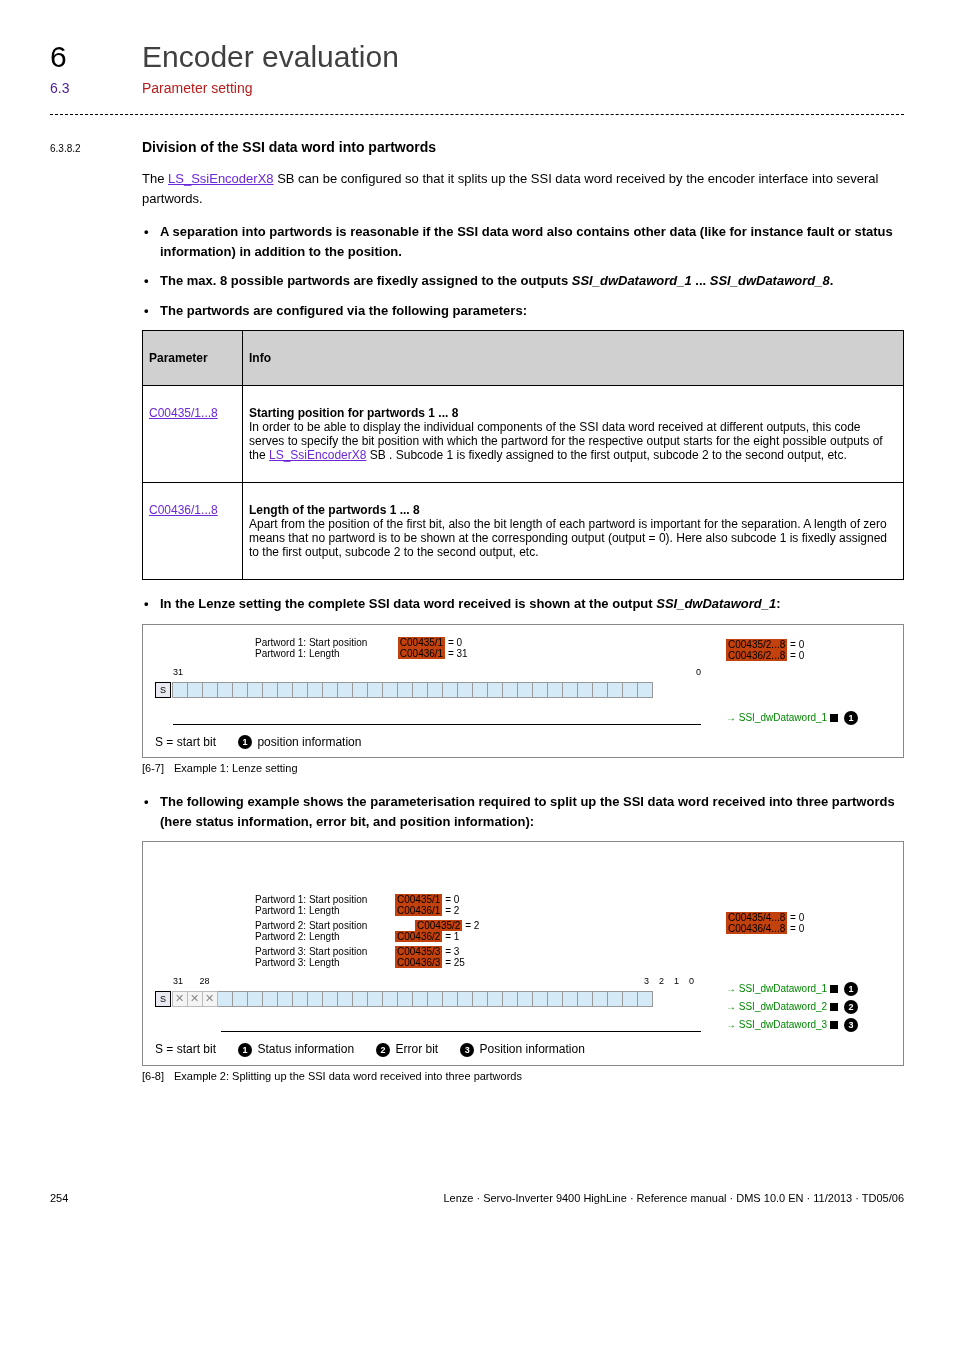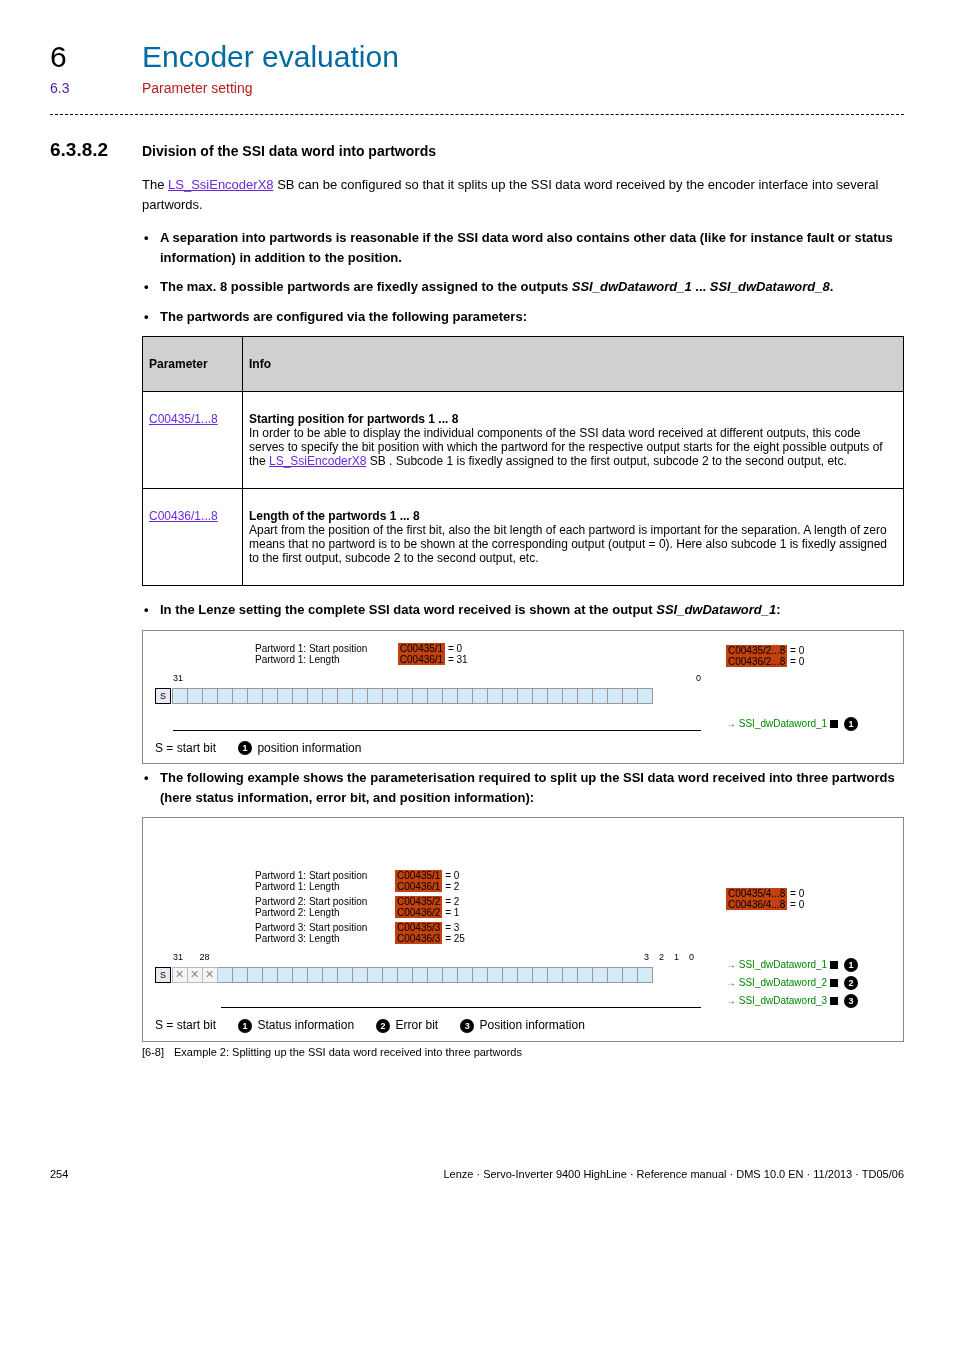--- a/index.html
+++ b/index.html
@@ -1,26 +1,26 @@
 <!DOCTYPE html>
 <html><head>
   <meta charset="utf-8">
   <style>
     * { box-sizing: border-box; margin: 0; padding: 0; }
     body { font-family: Arial, Helvetica, sans-serif; font-size: 13px; color: #000; background: #fff; width: 954px; }
     .page { padding: 40px 50px 30px 50px; }
     .header-row { display: flex; align-items: baseline; gap: 28px; margin-bottom: 6px; }
     .chapter-num { font-size: 30px; font-weight: 400; color: #000; width: 64px; }
-    .chapter-title { font-size: 30px; font-weight: 400; color: #0369a1; }
+    .chapter-title { font-size: 30px; font-weight: 400; color: #404040; }
     .subhead-row { display: flex; align-items: baseline; gap: 28px; margin-bottom: 14px; }
     .subsection-num { font-size: 14px; color: #4c1d95; width: 64px; }
     .subsection-title { font-size: 14px; color: #b91c1c; }
     .dash-rule { border: none; border-top: 1px dashed #000; margin: 18px 0 24px 0; }
     .section-row { display: flex; align-items: baseline; gap: 28px; margin-bottom: 14px; }
-    .section-num { font-size: 19px; font-weight: 700; width: 64px; }
+    .section-num { font-size: 10px; font-weight: 400; width: 64px; }
     .section-title { font-size: 14px; font-weight: 700; }
     .body-block { margin-left: 92px; margin-bottom: 14px; }
     .body-text { line-height: 1.5; margin-bottom: 14px; }
     .link { color: #6d28d9; }
     ul.bullets { list-style: none; margin-left: 0; padding-left: 14px; font-weight: bold; }
     ul.bullets li { position: relative; padding-left: 4px; margin-bottom: 10px; line-height: 1.5; }
     ul.bullets li:before { content: "•"; position: absolute; left: -12px; }
     .italic { font-style: italic; }
 
     table.info { border-collapse: collapse; width: 100%; margin-bottom: 14px; }
@@ -192,34 +192,38 @@
           <div style="height:50px;"></div>
           <div class="sig-green arrow-right">→ <span>SSI_dwDataword_1</span> <span class="blk"></span><span class="circ">1</span></div>
         </div>
       </div>
       <div class="legend-row">
         <span>S = start bit</span>
         &nbsp;&nbsp;&nbsp;&nbsp;
         <span class="circ">1</span><span> position information</span>
       </div>
     </div>
+    <div class="caption-row">
+      <span class="caption-label">[6-7]</span>
+      <span>Example 1: Lenze setting</span>
+    </div>
 
     <ul class="bullets">
       <li>The following example shows the parameterisation required to split up the SSI data word received into three partwords (here status information, error bit, and position information):</li>
     </ul>
 
     <div class="diagram-box">
       <div class="dia-row">
         <div class="dia-left">
           <div style="display:flex;">
             <div style="width:100px;"></div>
             <div class="param-labels">
               <div class="nowrap"><span style="display:inline-block; width:140px;">Partword 1: Start position</span><span class="yellowbox">C00435/1</span><span> = 0</span></div>
               <div class="nowrap"><span style="display:inline-block; width:140px;">Partword 1: Length</span><span class="yellowbox">C00436/1</span><span> = 2</span></div>
-              <div class="nowrap mt4"><span style="display:inline-block; width:140px;">Partword 2: Start position</span><span class="yellowbox">C00435/2</span><span> = 2</span></div>
+              <div class="nowrap mt4"><span style="display:inline-block; width:160px;">Partword 2: Start position</span><span class="yellowbox">C00435/2</span><span> = 2</span></div>
               <div class="nowrap"><span style="display:inline-block; width:140px;">Partword 2: Length</span><span class="yellowbox">C00436/2</span><span> = 1</span></div>
               <div class="nowrap mt4"><span style="display:inline-block; width:140px;">Partword 3: Start position</span><span class="yellowbox">C00435/3</span><span> = 3</span></div>
               <div class="nowrap"><span style="display:inline-block; width:140px;">Partword 3: Length</span><span class="yellowbox">C00436/3</span><span> = 25</span></div>
             </div>
           </div>
 
           <div class="axis-num mt8" style="display:flex; padding-left:18px;">
             <span style="width:10px;">31</span>
             <span style="width:43px; text-align:center;">28</span>
             <span style="flex:1;"></span>

